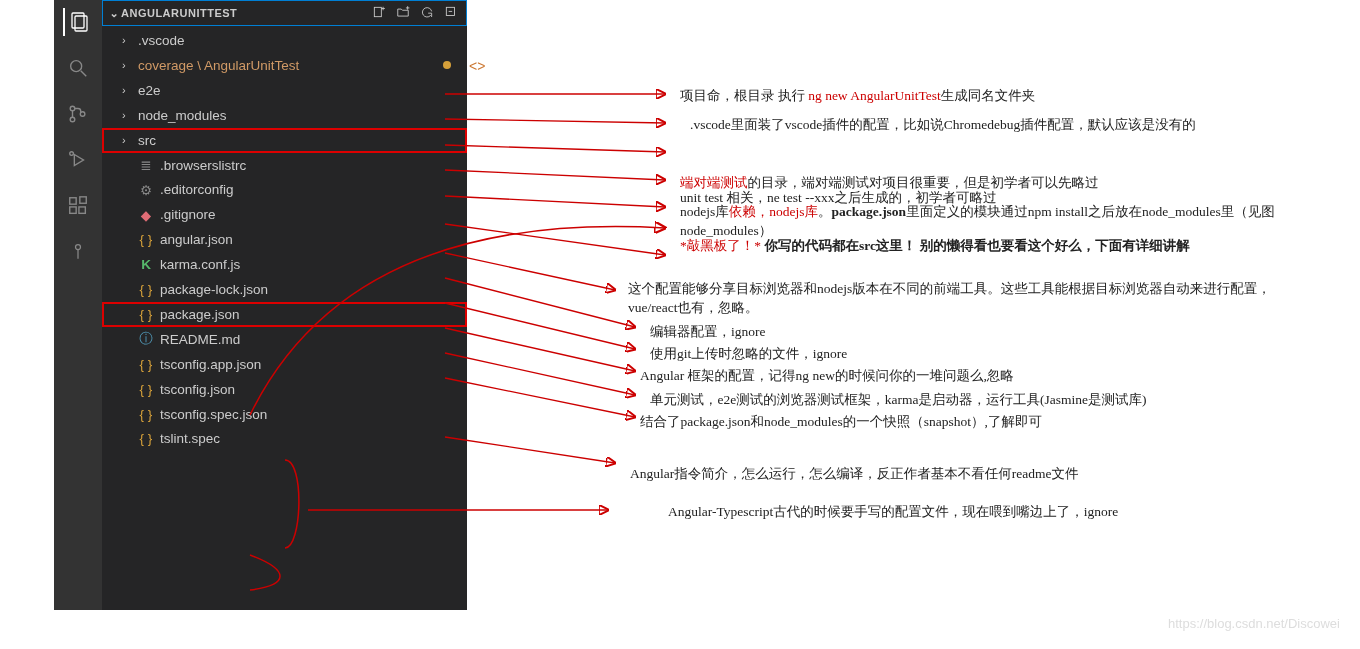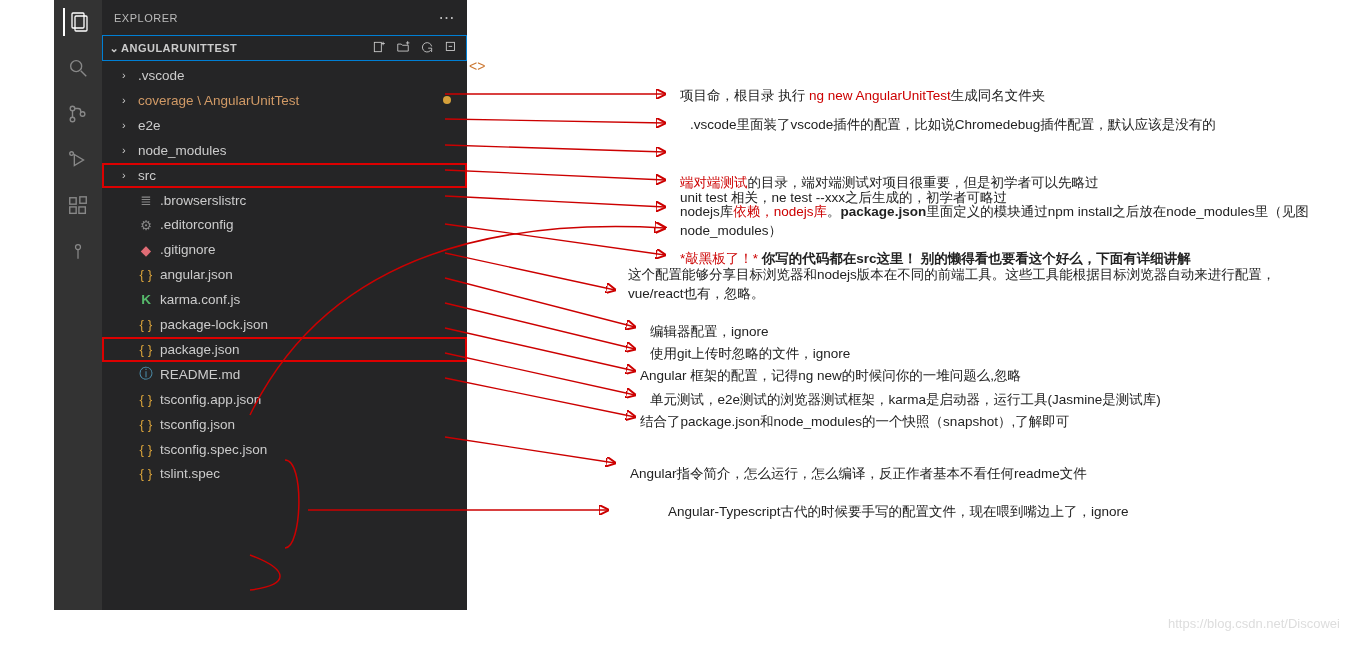--- a/index.html
+++ b/index.html
@@ -21,21 +21,21 @@
   .project-header .name { flex: 1; letter-spacing: .5px;}
   .project-header .ph-actions { display: flex; gap: 10px; padding-right: 8px; color:#ccc;}
   .tree { padding-top: 2px;}
   .tree-row { height: 24.9px; display: flex; align-items: center; padding-left: 20px; font-size: 13.5px; color: #ccc; gap: 6px; cursor: pointer; white-space: nowrap;}
   .tree-row .chev { width: 10px; color:#ccc; font-size: 11px;}
   .tree-row .ico { width: 16px; display:flex; align-items:center; justify-content:center;}
   .tree-row.highlight { border: 2px solid #d00; padding-left: 18px; height:25px;}
   .orange { color:#d19a66;}
   .annotations { position: absolute; left: 620px; top: 86px; width: 720px; font-size: 13.5px; color: #222; line-height: 1.4; }
   .anno-row { display: flex; align-items: flex-start;}
-  .anno-row .txt { flex: 1; padding-top: 1px; }
+  .anno-row .txt { flex: 1; padding-top: 1px; font-family: Liberation Serif, serif; }
   .red { color: #c00; }
   .bold { font-weight: 700; }
   .arrows-layer { position:absolute; left:0; top:0; width:700px; height:640px; pointer-events:none; }
   .arrows-layer line { stroke:#c00; stroke-width:1.3; }
   .arrows-layer path { stroke:#c00; stroke-width:1.5; fill:none;}
   .watermark{position:absolute; right:20px; bottom:18px; color:#ddd; font-size:13px;}
   .dot-marker{width:8px;height:8px;border-radius:50%;background:#d5a03a;position:absolute;}
 </style>
 </head>
 <body>
@@ -78,24 +78,20 @@
           </svg>
         </div>
       <div class="ab-icon">
           <svg width="20" height="20" viewBox="0 0 24 24" fill="none" stroke="currentColor" stroke-width="1.5">
             <circle cx="12" cy="6" r="3"></circle>
             <line x1="12" y1="9" x2="12" y2="20"></line>
           </svg>
         </div>
     </div>
     <div class="sidebar">
-      <div class="sidebar-header">
-        <span>EXPLORER</span>
-        <span class="dots">⋯</span>
-      </div>
       <div class="project-header">
         <span class="chev">⌄</span>
         <span class="name">ANGULARUNITTEST</span>
         <span class="ph-actions">
           <span><svg width="14" height="14" viewBox="0 0 24 24" fill="none" stroke="currentColor" stroke-width="1.5">
                 <rect x="4" y="4" width="12" height="16"></rect>
                 <line x1="16" y1="6" x2="22" y2="6"></line>
                 <line x1="19" y1="3" x2="19" y2="9"></line>
               </svg></span>
           <span><svg width="14" height="14" viewBox="0 0 24 24" fill="none" stroke="currentColor" stroke-width="1.5">
@@ -259,24 +255,24 @@
     </div>
     <div class="anno-row" style="position: absolute; top: 58px; left: 60px; width: 640px; margin-top: 44px;">
       <div class="txt"><span>unit test 相关，ne test --xxx之后生成的，初学者可略过</span></div>
     </div>
     <div class="anno-row" style="position: absolute; top: 87px; left: 60px; width: 640px;">
       <div class="txt"><span class="red ">端对端测试</span><span>的目录，端对端测试对项目很重要，但是初学者可以先略过</span></div>
     </div>
     <div class="anno-row" style="position: absolute; top: 116px; left: 60px; width: 640px;">
       <div class="txt"><span>nodejs库</span><span class="red ">依赖，nodejs库</span><span>。</span><span class="bold">package.json</span><span>里面定义的模块通过npm install之后放在node_modules里（见图node_modules）</span></div>
     </div>
-    <div class="anno-row" style="position: absolute; top: 163px; left: 60px; width: 640px;">
+    <div class="anno-row" style="position: absolute; top: 150px; left: 60px; width: 640px;">
       <div class="txt"><span class="red ">*敲黑板了！* </span><span class="bold">你写的代码都在src这里！ 别的懒得看也要看这个好么，下面有详细讲解</span></div>
     </div>
-    <div class="anno-row" style="position: absolute; top: 179px; left: 8px; width: 692px;">
+    <div class="anno-row" style="position: absolute; top: 193px; left: 8px; width: 692px;">
       <div class="txt"><span>这个配置能够分享目标浏览器和nodejs版本在不同的前端工具。这些工具能根据目标浏览器自动来进行配置，vue/react也有，忽略。</span></div>
     </div>
     <div class="anno-row" style="position: absolute; top: 236px; left: 30px; width: 670px;">
       <div class="txt"><span>编辑器配置，ignore</span></div>
     </div>
     <div class="anno-row" style="position: absolute; top: 258px; left: 30px; width: 670px;">
       <div class="txt"><span>使用git上传时忽略的文件，ignore</span></div>
     </div>
     <div class="anno-row" style="position: absolute; top: 280px; left: 20px; width: 680px;">
       <div class="txt"><span>Angular 框架的配置，记得ng new的时候问你的一堆问题么,忽略</span></div>

